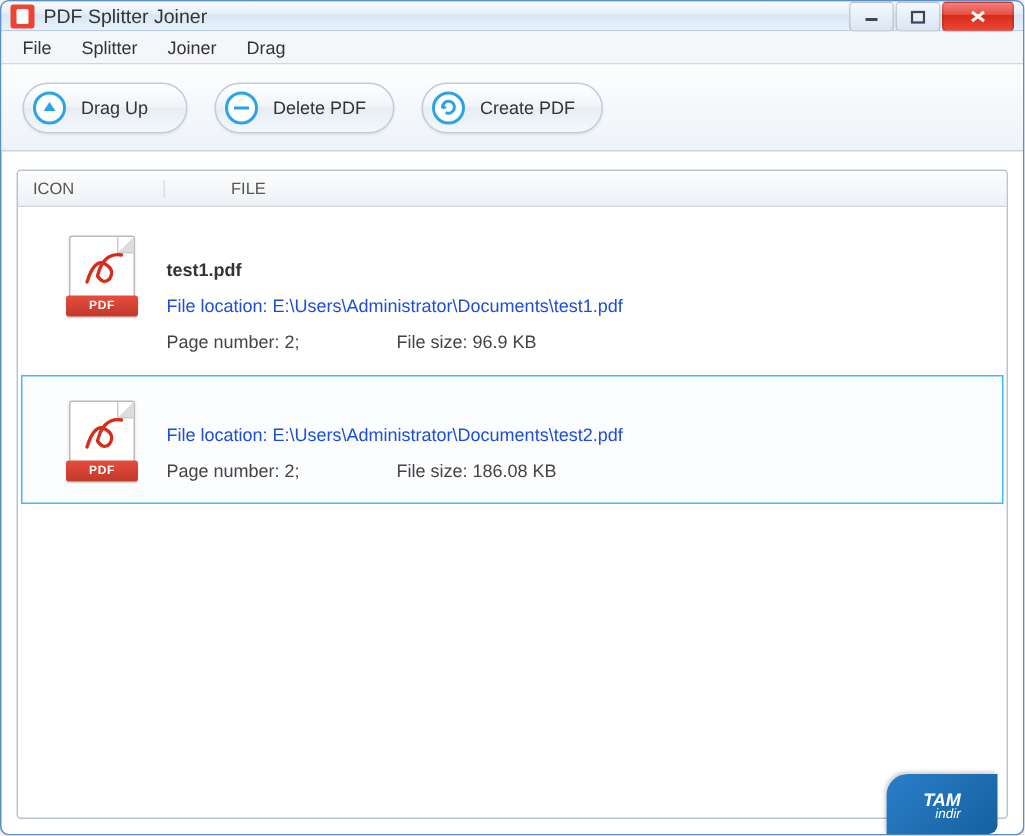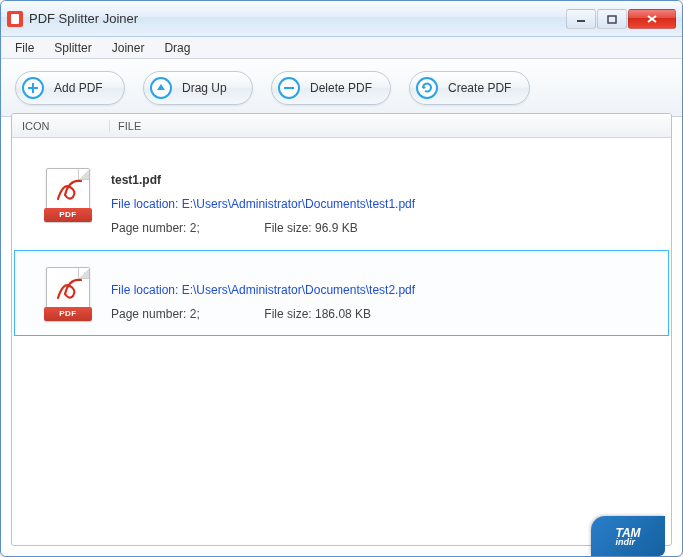--- a/index.html
+++ b/index.html
@@ -1,61 +1,61 @@
 <!DOCTYPE html>
 <html><head>
 <meta charset="utf-8">
 <style>
 * { margin: 0; padding: 0; box-sizing: border-box; font-family: "Segoe UI", Tahoma, sans-serif; }
 body { background: #fff; width: 683px; height: 557px; overflow: hidden; }
 
 .window { width: 683px; height: 557px; border: 1px solid #5a8fc8; border-radius: 6px; background: #fff; position: relative; box-shadow: 0 0 6px rgba(0,0,0,0.2); }
 
-.titlebar { height: 36px; background: linear-gradient(to bottom, #f9fcff, #e4eef9 45%, #d7e6f5 46%, #e8f1fb); border-radius: 5px 5px 0 0; display: flex; align-items: center; padding: 0 6px; border-bottom: 1px solid #b8cde4; }
+.titlebar { height: 20px; background: linear-gradient(to bottom, #f9fcff, #e4eef9 45%, #d7e6f5 46%, #e8f1fb); border-radius: 5px 5px 0 0; display: flex; align-items: center; padding: 0 6px; border-bottom: 1px solid #b8cde4; }
 .titlebar-icon { width: 16px; height: 16px; margin-right: 6px; background: #e43; border-radius: 2px; display: flex; align-items: center; justify-content: center; }
 .titlebar-icon::after { content: ""; width: 8px; height: 10px; background: #fff; border-radius: 1px; }
 .titlebar-text { font-size: 13px; color: #333; flex: 1; }
 .win-controls { display: flex; gap: 1px; }
 .win-btn { width: 30px; height: 20px; border-radius: 3px; border: 1px solid rgba(0,0,0,0.15); display: flex; align-items: center; justify-content: center; cursor: pointer; }
 .win-min, .win-max { background: linear-gradient(to bottom, #f4f8fc, #d9e6f4); }
 .win-close { width: 48px; background: linear-gradient(to bottom, #f08080 0%, #e74c3c 45%, #d62c1a 46%, #e43 100%); }
 .win-close svg { stroke: #fff; }
 .win-min svg, .win-max svg { stroke: #445; }
 
 .menubar { height: 22px; background: #f4f6f9; border-bottom: 1px solid #d0d7e0; display: flex; align-items: center; padding: 0 4px; font-size: 12px; }
 .menu-item { padding: 2px 10px; cursor: pointer; color: #333; }
 
 .toolbar { height: 58px; background: linear-gradient(to bottom, #fdfefe, #eef3f8); border-bottom: 1px solid #c9d4e0; display: flex; align-items: center; padding: 0 14px; gap: 18px; }
 .tool-btn { height: 34px; border-radius: 17px; background: linear-gradient(to bottom, #ffffff, #f0f4f8 48%, #e7edf3 50%, #f4f8fc); border: 1px solid #c0ccd8; display: flex; align-items: center; padding: 0 18px 0 6px; cursor: pointer; box-shadow: 0 1px 2px rgba(0,0,0,0.08); font-size: 12px; color: #333; min-width: 110px; }
 .tool-btn.disabled { color: #aaa; cursor: default; }
 .tool-icon { width: 22px; height: 22px; border-radius: 11px; border: 2px solid; display: flex; align-items: center; justify-content: center; margin-right: 10px; background: #fff; flex-shrink: 0; }
 .tool-icon svg { display: block; }
 
 .content { position: absolute; top: 112px; left: 10px; right: 10px; bottom: 10px; border: 1px solid #b8c4d0; border-radius: 3px; overflow: hidden; background: #fff; }
-.list-header { height: 24px; background: linear-gradient(to bottom, #fdfdfd, #eef1f5); border-bottom: 1px solid #d0d7e0; display: flex; align-items: center; font-size: 11px; color: #555; }
+.list-header { height: 24px; background: linear-gradient(to bottom, #fdfdfd, #eef1f5); border-bottom: 1px solid #d0d7e0; display: flex; align-items: center; font-size: 11px; color: #555; gap: 36px; }
 .hdr-icon { width: 98px; padding-left: 10px; border-right: 1px solid #d8dee6; }
 .hdr-file { flex: 1; padding-left: 8px; }
 
 .file-row { display: flex; padding: 14px 10px 12px; border: 1px solid transparent; margin: 2px; }
 .file-row.selected { border: 1px solid #3eb9ff; background: #fcfdff; }
-.icon-cell { width: 86px; display: flex; align-items: center; justify-content: center; padding-top: 2px; }
+.icon-cell { width: 86px; display: flex; align-items: flex-start; justify-content: center; padding-top: 2px; }
 .pdf-icon { width: 48px; height: 56px; position: relative; }
 .pdf-page { width: 44px; height: 48px; background: #fff; border: 1px solid #bbb; border-radius: 2px; position: absolute; top: 0; left: 2px; box-shadow: 0 1px 2px rgba(0,0,0,0.15); }
 .pdf-page::before { content: ""; position: absolute; top: 0; right: 0; width: 10px; height: 10px; background: linear-gradient(135deg, #fff 50%, #ddd 50%); border-bottom: 1px solid #ccc; border-left: 1px solid #ccc; }
 .pdf-swirl { position: absolute; top: 6px; left: 8px; width: 30px; height: 28px; }
 .pdf-label { position: absolute; bottom: 2px; left: 0; width: 48px; height: 14px; background: linear-gradient(to bottom, #e74c3c, #c0392b); border-radius: 2px; color: #fff; font-size: 8px; font-weight: bold; text-align: center; line-height: 14px; letter-spacing: 0.5px; box-shadow: 0 1px 1px rgba(0,0,0,0.2); }
 
 .file-info { flex: 1; font-size: 12px; color: #333; margin-top: 18px; }
 .file-name { font-weight: bold; margin-bottom: 10px; font-size: 12px; }
 .file-loc { margin-bottom: 10px; color: #1d4ed8; }
 .file-meta { color: #444; }
 .meta-page { display: inline-block; width: 150px; }
 
 .watermark { position: absolute; bottom: 0; right: 17px; width: 74px; height: 40px; background: linear-gradient(135deg, #2a7fc9, #1560a0); border-radius: 14px 0 6px 0; display: flex; align-items: center; justify-content: center; color: #fff; font-weight: bold; font-size: 12px; font-style: italic; box-shadow: -1px -1px 3px rgba(0,0,0,0.2); }
-.watermark .sub { font-size: 9px; font-weight: bold; display: block; text-align: left; margin-top: -3px; }
+.watermark .sub { font-size: 9px; font-weight: normal; display: block; text-align: right; margin-top: -3px; }
 </style>
 </head>
 <body>
 
 <div class="window">
 
   <div class="titlebar">
     <div class="titlebar-icon"></div>
     <div class="titlebar-text">PDF Splitter Joiner</div>
     <div class="win-controls">
@@ -79,29 +79,20 @@
   </div>
 
   <div class="menubar">
     <div class="menu-item">File</div>
     <div class="menu-item">Splitter</div>
     <div class="menu-item">Joiner</div>
     <div class="menu-item">Drag</div>
   </div>
 
   <div class="toolbar">
-    <div class="tool-btn">
-      <div class="tool-icon" style="border-color: rgb(42, 163, 232);">
-        <svg width="12" height="12">
-            <line x1="6" y1="1" x2="6" y2="11" stroke="#2aa3e8" stroke-width="2"></line>
-            <line x1="1" y1="6" x2="11" y2="6" stroke="#2aa3e8" stroke-width="2"></line>
-          </svg>
-      </div>
-      <span>Add PDF</span>
-    </div>
     <div class="tool-btn">
       <div class="tool-icon" style="border-color:#2aa3e8">
         <svg width="12" height="12">
             <path d="M6 2 L10 8 L2 8 Z" fill="#2aa3e8"></path>
           </svg>
       </div>
       <span>Drag Up</span>
     </div>
     <div class="tool-btn">
       <div class="tool-icon" style="border-color:#2aa3e8">

